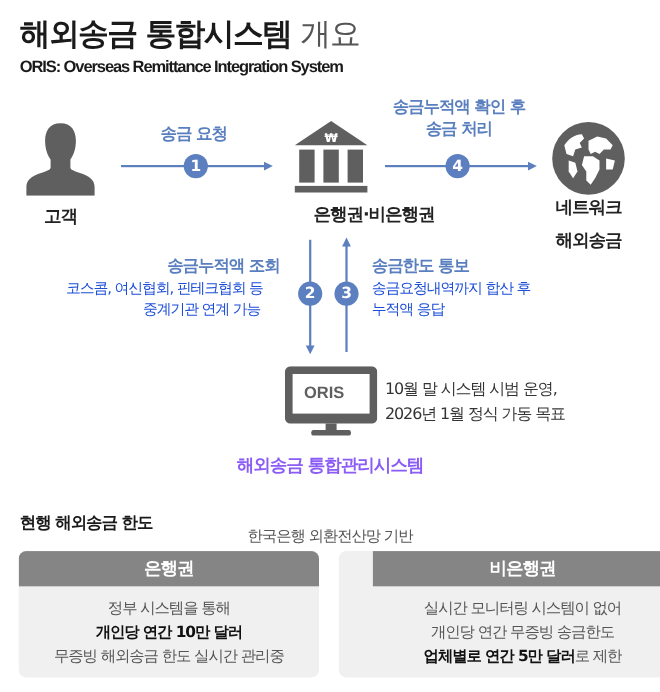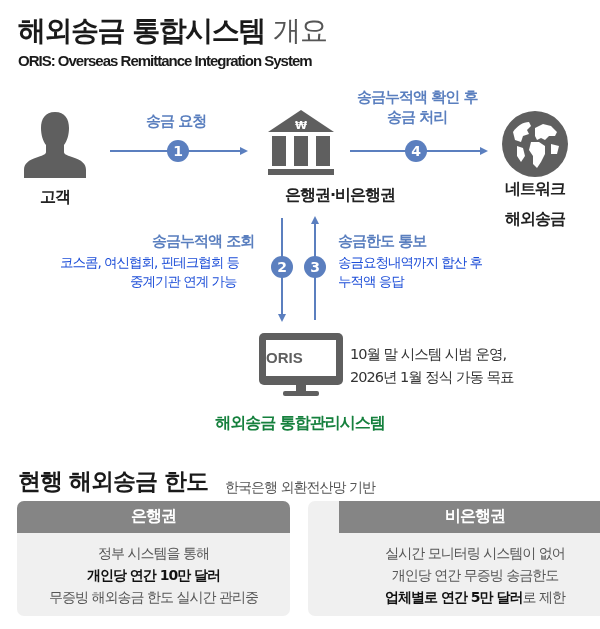--- a/index.html
+++ b/index.html
@@ -13,25 +13,25 @@
   .step-title { font-size:15px; font-weight:bold; color:#5a7fbf; letter-spacing:-1px; white-space:nowrap; }
   .step-desc { font-size:13.5px; color:#1d4ed8; letter-spacing:-1px; line-height:19px; white-space:nowrap; }
   .hline { height:2px; background:#5b7fbf; }
   .vline { width:2px; background:#5b7fbf; }
   .circle { width:22px; height:22px; border-radius:50%; background:#5b7fbf; color:#fff;
             font-size:14px; font-weight:bold; text-align:center; line-height:22px; }
   .arrow-r { width:0; height:0; border-top:4px solid transparent; border-bottom:4px solid transparent; border-left:8px solid #5b7fbf; }
   .arrow-d { width:0; height:0; border-left:4px solid transparent; border-right:4px solid transparent; border-top:8px solid #5b7fbf; }
   .arrow-u { width:0; height:0; border-left:4px solid transparent; border-right:4px solid transparent; border-bottom:8px solid #5b7fbf; }
   .note { font-size:14.5px; color:#333; letter-spacing:-1px; line-height:22px; white-space:nowrap; }
-  .sys-title { font-size:16px; font-weight:bold; color:#15803d; letter-spacing:-1px; text-align:center; white-space:nowrap; }
+  .sys-title { font-size:16px; font-weight:bold; color:#8b5cf6; letter-spacing:-1px; text-align:center; white-space:nowrap; }
   .sys-sub { font-size:14px; color:#555; letter-spacing:-1px; text-align:center; white-space:nowrap; }
-  .section-title { left:18px; top:466px; font-size:23px; font-weight:bold; color:#1a1a1a; letter-spacing:-1px; }
+  .section-title { left:18px; top:466px; font-size:15px; font-weight:bold; color:#1a1a1a; letter-spacing:-1px; }
   .card { border-radius:7px; overflow:hidden; background:#f0f0f0; }
-  .card-head { height:32px; background:#858585; color:#fff; font-size:16px; font-weight:bold; text-align:center; line-height:32px; letter-spacing:-1px;font-family:Liberation Mono, monospace; }
+  .card-head { height:32px; background:#858585; color:#fff; font-size:16px; font-weight:bold; text-align:center; line-height:32px; letter-spacing:-1px; }
   .card-body { text-align:center; padding-top:9px; font-size:14px; color:#555; letter-spacing:-1px; line-height:22px; }
   .card-body b { color:#111; }
 </style>
 </head>
 <body>
 
 <div class="abs title">
   <span>해외송금 통합시스템</span>
   <span class="light">개요</span>
 </div>
@@ -94,21 +94,21 @@
 <div class="abs step-desc" style="left:338px; top:253px;">송금요청내역까지 합산 후</div>
 <div class="abs step-desc" style="left:338px; top:272px;">누적액 응답</div>
 
 <div class="abs" style="left:259px; top:333px; width:84px; height:64px;">
   <svg width="84" height="64" viewBox="0 0 84 64">
     <rect x="0" y="0" width="84" height="52" rx="5" fill="#5f5f5f"></rect>
     <rect x="7" y="7" width="70" height="36" fill="#ffffff"></rect>
     <rect x="37" y="52" width="10" height="7" fill="#5f5f5f"></rect>
     <rect x="24" y="58" width="36" height="5" rx="2" fill="#5f5f5f"></rect>
   </svg>
-  <div class="abs" style="left:7px; top:7px; width:47px; height:36px; line-height:36px; text-align:left; font-size:15px; color:#5f5f5f; font-family:'Liberation Sans', sans-serif; font-weight:bold;">ORIS</div>
+  <div class="abs" style="left:7px; top:7px; width:47px; height:36px; line-height:36px; text-align:right; font-size:15px; color:#5f5f5f; font-family:'Liberation Sans', sans-serif; font-weight:bold;">ORIS</div>
 </div>
 
 <div class="abs note" style="left:350px; top:343px;">10월 말 시스템 시범 운영,</div>
 <div class="abs note" style="left:350px; top:366px;">2026년 1월 정식 가동 목표</div>
 
 <div class="abs sys-title" style="left:180px; top:413px; width:240px;">해외송금 통합관리시스템</div>
 <div class="abs sys-sub" style="left:180px; top:436px; width:240px;margin-top:43px;">한국은행 외환전산망 기반</div>
 
 <div class="abs section-title">현행 해외송금 한도</div>
 

